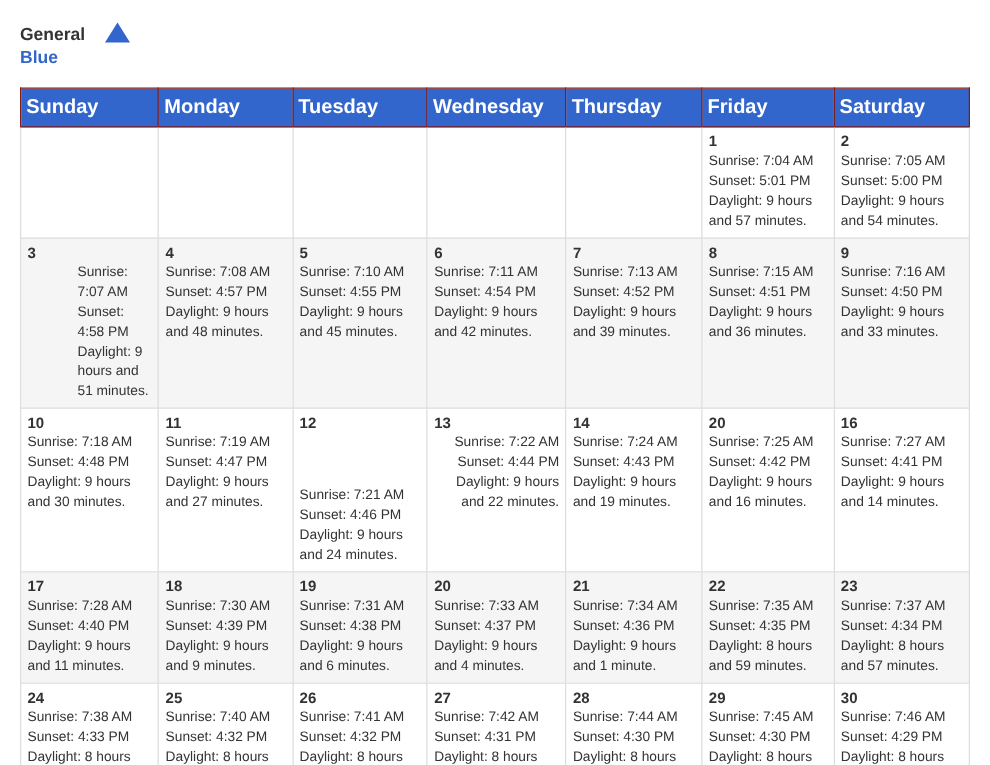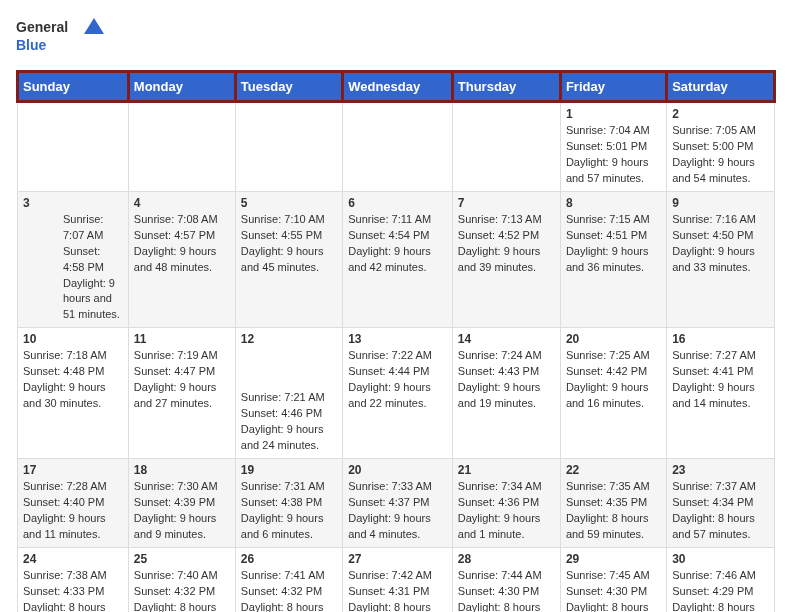--- a/index.html
+++ b/index.html
@@ -33,25 +33,25 @@
       font-size: 16px;
       color: #555;
     }
     .calendar {
       width: 100%;
       border-collapse: collapse;
     }
     .calendar th {
       background: #3366cc;
       color: #fff;
-      font-size: 13px;
+      font-size: 16px;
       font-weight: bold;
       padding: 6px 4px;
       text-align: left;
-      border: 3px solid #7f1d1d;
+      border: 1px solid #7f1d1d;
     }
     .calendar td {
       border: 1px solid #ddd;
       vertical-align: top;
       padding: 4px 5px;
       width: 113px;
       font-size: 10.5px;
       color: #333;
       min-height: 80px;
       background: #fff;
@@ -183,21 +183,21 @@
 Daylight: 9 hours and 27 minutes.</div>
         </td>
         <td>
           <span class="day-num">12</span>
           <div class="day-info" style="white-space: pre-wrap; margin-top: 44px;">Sunrise: 7:21 AM
 Sunset: 4:46 PM
 Daylight: 9 hours and 24 minutes.</div>
         </td>
         <td>
           <span class="day-num">13</span>
-          <div class="day-info" style="white-space: pre-wrap;">Sunrise: 7:22 AM
+          <div class="day-info" style="white-space: pre-wrap; text-align: right;">Sunrise: 7:22 AM
 Sunset: 4:44 PM
 Daylight: 9 hours and 22 minutes.</div>
         </td>
         <td>
           <span class="day-num">14</span>
           <div class="day-info" style="white-space: pre-wrap;">Sunrise: 7:24 AM
 Sunset: 4:43 PM
 Daylight: 9 hours and 19 minutes.</div>
         </td>
         <td>

